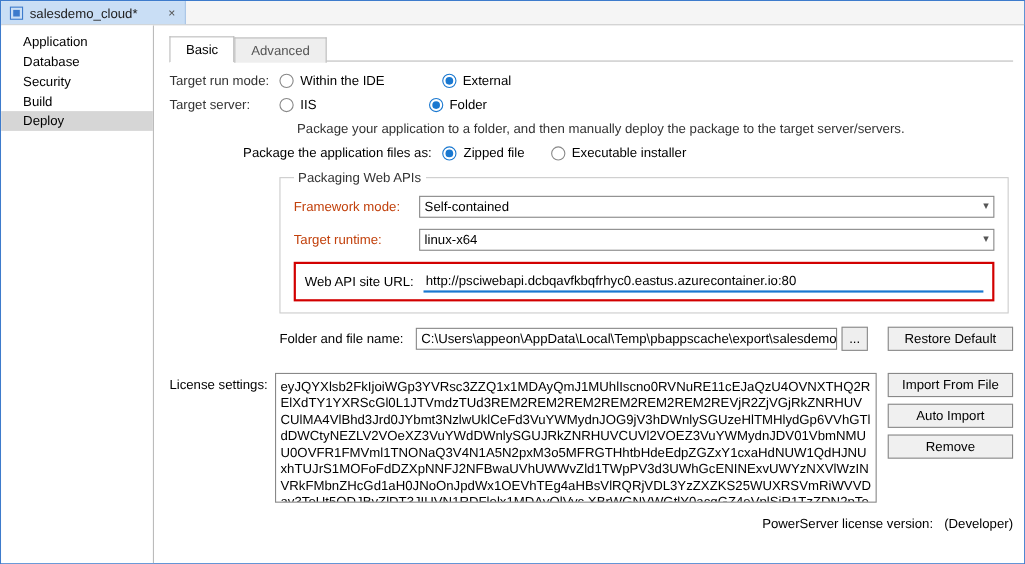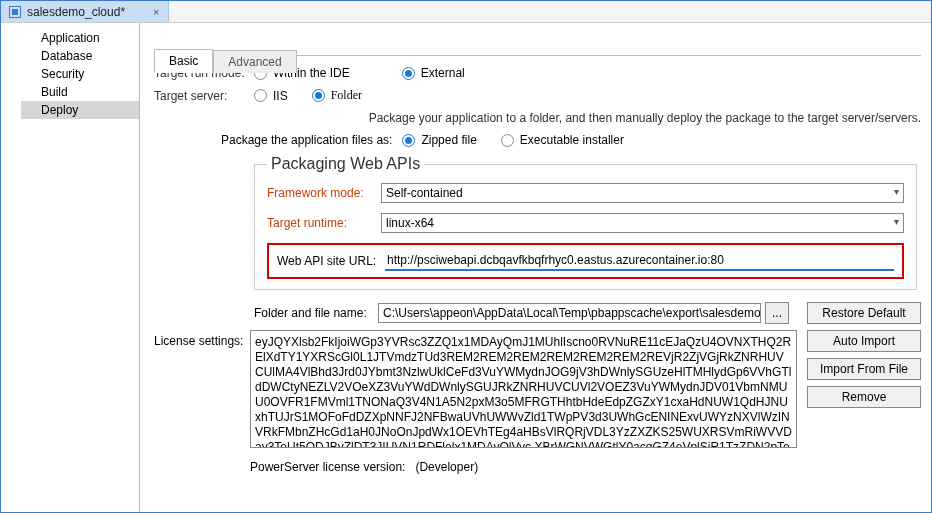--- a/index.html
+++ b/index.html
@@ -58,21 +58,20 @@
   }
   .sidebar {
     width: 139px;
     border-right: 1px solid #bbb;
     padding-top: 6px;
     background:#fff;
   }
   .sidebar .item {
     padding: 2px 4px 2px 20px;
     color: #000;
-    margin-left: 20px;
   }
   .sidebar .item.selected {
     background: #d6d6d6;
   }
   .main {
     flex: 1;
     padding: 8px 10px 6px 14px;
     overflow:hidden;
   }
   .inner-tabs {
@@ -80,21 +79,21 @@
     align-items: flex-end;
     border-bottom: 1px solid #bbb;
     margin-bottom: 10px;
   }
   .inner-tab {
     padding: 4px 14px;
     border: 1px solid #bbb;
     border-bottom: none;
     background: #eee;
     position: relative;
-    top: 18px;
+    top: 2px;
     color:#555;
   }
   .inner-tab.active {
     background: #fff;
     border-bottom: 1px solid #fff;
     color:#000;
   }
   .row {
     display: flex;
     align-items: center;
@@ -130,21 +129,21 @@
     margin: 2px 0 8px 0;
   }
   fieldset.group {
     border: 1px solid #ccc;
     margin: 4px 0 12px 0;
     padding: 10px 12px 10px 12px;
   }
   fieldset.group legend {
     padding: 0 4px;
     color:#333;
-    font-size:16px;
+    font-size:12px;
   }
   .field-row {
     display:flex;
     align-items:center;
     margin-bottom:10px;
   }
   .field-row .flabel {
     width: 114px;
     color:#c2410c;
   }
@@ -174,21 +173,21 @@
   }
   .highlight-box {
     border: 2px solid #d20000;
     padding: 6px 8px;
     display:flex;
     align-items:center;
   }
   .folder-row {
     display:flex;
     align-items:center;
-    margin: 8px 0 6px 0;
+    margin: 8px 0 20px 0;
     justify-content: space-between;
   }
   .folder-row .flabel {
     width: 124px;
   }
   .folder-input {
     flex:1;
     height:20px;
     border:1px solid #888;
     padding:2px 4px;
@@ -234,20 +233,21 @@
     padding:4px;
     font-size:12px;
     font-family:"Segoe UI", Tahoma, sans-serif;
     overflow:hidden;
     resize:none;
     word-break:break-all;
     line-height:1.25;
   }
   .version-line {
     margin-top:12px;
+    text-align:right;
   }
 </style>
 </head>
 <body>
 
 <div class="window">
 
   <div class="tabbar">
     <div class="doc-tab">
       <span class="icon"></span>
@@ -290,29 +290,29 @@
       </div>
 
       <div class="row">
         <div class="label-col">Target server:</div>
         <div class="radio">
           <span class="circle">
               <span class="dot"></span>
             </span>
           <span>IIS</span>
         </div>
-        <div class="radio selected" style="font-family:Liberation Serif, serif;">
+        <div class="radio selected" style="margin-left:78px;">
           <span class="circle">
               <span class="dot"></span>
             </span>
           <span>Folder</span>
         </div>
       </div>
 
-      <div class="desc" style="margin-left:116px;text-align:right;">Package your application to a folder, and then manually deploy the package to the target server/servers.</div>
+      <div class="desc" style="margin-left:116px;">Package your application to a folder, and then manually deploy the package to the target server/servers.</div>
 
       <div class="row" style="margin-left:67px;">
         <span>Package the application files as:</span>
         <div class="radio selected" style="margin-left:10px;">
           <span class="circle">
               <span class="dot"></span>
             </span>
           <span>Zipped file</span>
         </div>
         <div class="radio">
@@ -353,22 +353,22 @@
         <div class="folder-input">C:\Users\appeon\AppData\Local\Temp\pbappscache\export\salesdemo_clo</div>
         <div class="browse-btn">...</div>
         <div style="width:18px;"></div>
         <div class="btn" style="width:114px;">Restore Default</div>
       </div>
 
       <div class="license-row">
         <div class="flabel">License settings:</div>
         <textarea class="license-box" readonly="" style="">eyJQYXlsb2FkIjoiWGp3YVRsc3ZZQ1x1MDAyQmJ1MUhlIscno0RVNuRE11cEJaQzU4OVNXTHQ2RElXdTY1YXRScGl0L1JTVmdzTUd3REM2REM2REM2REM2REM2REM2REVjR2ZjVGjRkZNRHUVCUlMA4VlBhd3Jrd0JYbmt3NzlwUklCeFd3VuYWMydnJOG9jV3hDWnlySGUzeHlTMHlydGp6VVhGTldDWCtyNEZLV2VOeXZ3VuYWdDWnlySGUJRkZNRHUVCUVl2VOEZ3VuYWMydnJDV01VbmNMUU0OVFR1FMVml1TNONaQ3V4N1A5N2pxM3o5MFRGTHhtbHdeEdpZGZxY1cxaHdNUW1QdHJNUxhTUJrS1MOFoFdDZXpNNFJ2NFBwaUVhUWWvZld1TWpPV3d3UWhGcENINExvUWYzNXVlWzINVRkFMbnZHcGd1aH0JNoOnJpdWx1OEVhTEg4aHBsVlRQRjVDL3YzZXZKS25WUXRSVmRiWVVDay3TeUt5ODJByZlDT3JIUVN1RDFlelx1MDAyQlVyc XBrWGNVWGtlY0acqGZ4eVplSjR1TzZDN2pTemREUFFXXHUwMDJCS1JWSEhhTVNoaWtXMXHUwMDJCNURGTVRabkQ0aUdNQndYZGp4eXVwaVJTc1Q5bkNY Y2ZGVnBnTRzNy9yTHNDSHVWdGtRZz09liwiVGltZXN0YW1wljoiM</textarea>
         <div class="right-buttons">
+          <div class="btn">Import From File</div>
           <div class="btn">Auto Import</div>
-          <div class="btn">Import From File</div>
           <div class="btn">Remove</div>
         </div>
       </div>
 
       <div class="version-line" style="margin-left:96px;">
         <span>PowerServer license version:</span>
         <span>&nbsp;</span>
         <span>(Developer)</span>
       </div>
 

